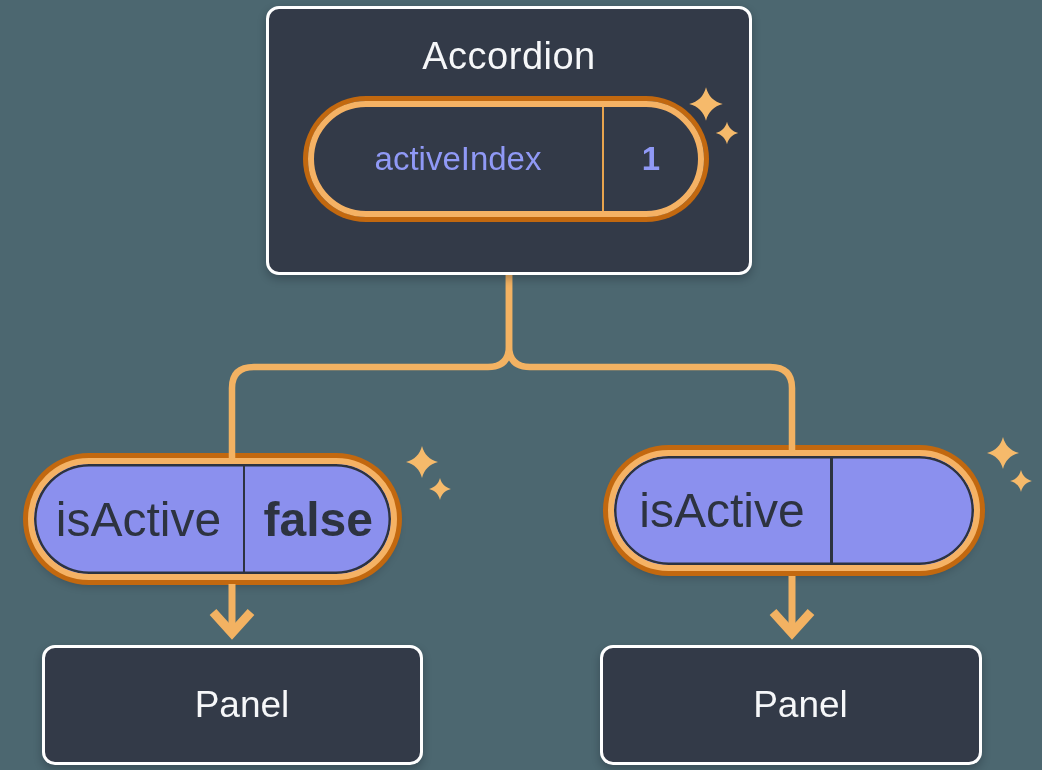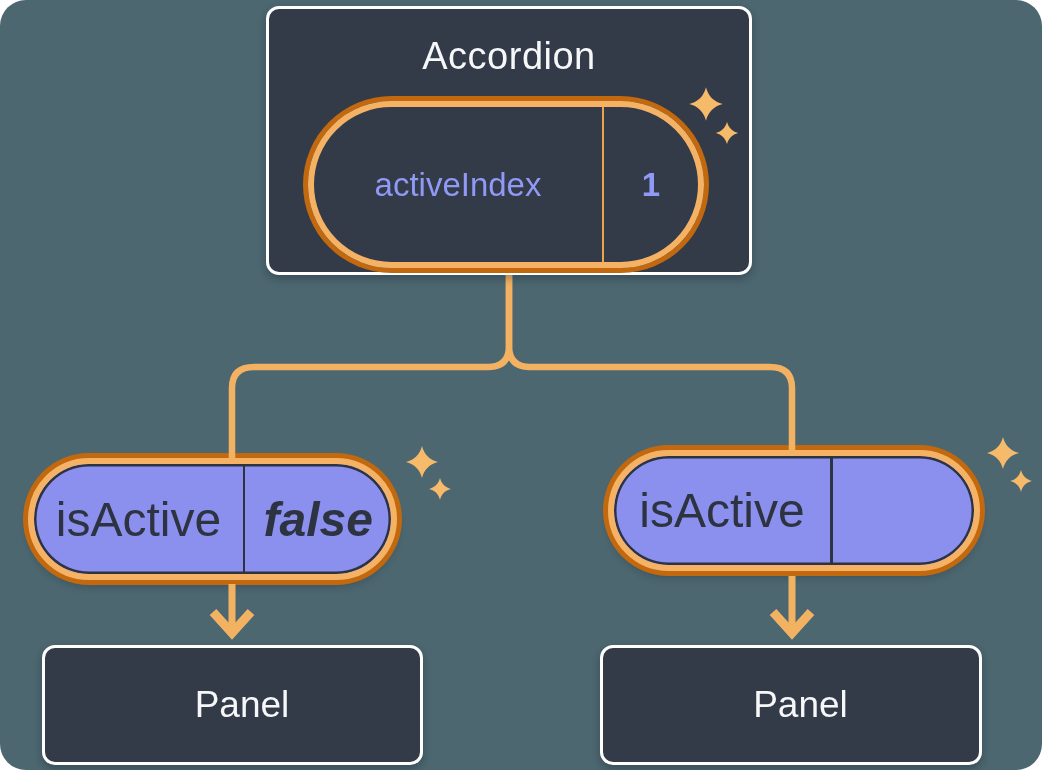--- a/index.html
+++ b/index.html
@@ -2,21 +2,20 @@
 <html style="--background: #4C6770; --node_fill: #333A48; --node_border: #FFFFFF; --text_light: #F6F7F9; --text_dark: #2D3340; --purple_fill: #8B90EE; --purple_text: #9099F6; --orange_light: #F5B264; --orange_dark: #C2680F; --line: #F3B262; --divider_orange: #E8A44E; --sparkle: #F6BA6B;"><head>
 <meta charset="utf-8">
 <style>
   html,body{margin:0;padding:0;}
   .canvas{
     position:relative;
     width:1042px;height:770px;
     background:var(--background,#4C6770);
     overflow:hidden;
     font-family:"Liberation Sans",sans-serif;
-    border-radius:26px;
   }
   svg.layer{position:absolute;left:0;top:0;width:1042px;height:770px;}
   .lines-layer{z-index:1;}
   .sparkles-layer{z-index:3;pointer-events:none;}
   .lines-layer path{stroke:var(--line,#F3B262);fill:none;}
   .conn{stroke-width:6.5px;}
   .arrow-shaft{stroke-width:7px;}
   .arrow-head{stroke-width:9px;stroke-linejoin:miter;}
   .sparkles-layer use{fill:var(--sparkle,#F6BA6B);}
 
@@ -36,38 +35,38 @@
   .pill{
     position:absolute;box-sizing:border-box;
     display:flex;align-items:stretch;
     border:6px solid var(--orange_light,#F5B264);
     border-radius:999px;overflow:hidden;
   }
   .pill .cell{display:flex;align-items:center;justify-content:center;}
   .pill .val{font-weight:700;}
 
   .state-pill{
-    left:39px;top:92px;width:396px;height:167px;
+    left:39px;top:92px;width:396px;height:116px;
     background:transparent;
     box-shadow:0 0 0 5px var(--orange_dark,#C2680F);
     font-size:33px;color:var(--purple_text,#9099F6);
   }
   .state-pill .key{flex:0 0 75%;}
   .state-pill .divider{flex:0 0 2px;background:var(--divider_orange,#E8A44E);}
   .state-pill .val{flex:1;}
 
   .prop-pill{
     background:var(--purple_fill,#8B90EE);
     box-shadow:0 0 0 5px var(--orange_dark,#C2680F),
                0 6px 9px rgba(10,15,25,.25),
                inset 0 0 0 2.5px var(--text_dark,#2D3340);
     font-size:48px;color:var(--text_dark,#2D3340);
   }
   .prop-pill .divider{flex:0 0 2.5px;background:var(--text_dark,#2D3340);}
-  .prop-pill .val{flex:1;font-style:italic;}
+  .prop-pill .val{flex:1;}
   .pill-false{left:28px;top:458px;width:369px;height:122px;}
   .pill-false .key{flex:0 0 58.5%;}
   .pill-true{left:608px;top:450px;width:372px;height:121px;}
   .pill-true .key{flex:0 0 60%;}
 
   .panel{
     display:flex;align-items:center;justify-content:center;
     font-size:37px;color:var(--text_light,#F6F7F9);padding-left:19px;
   }
   .panel-left{left:42px;top:645px;width:381px;height:120px;}

